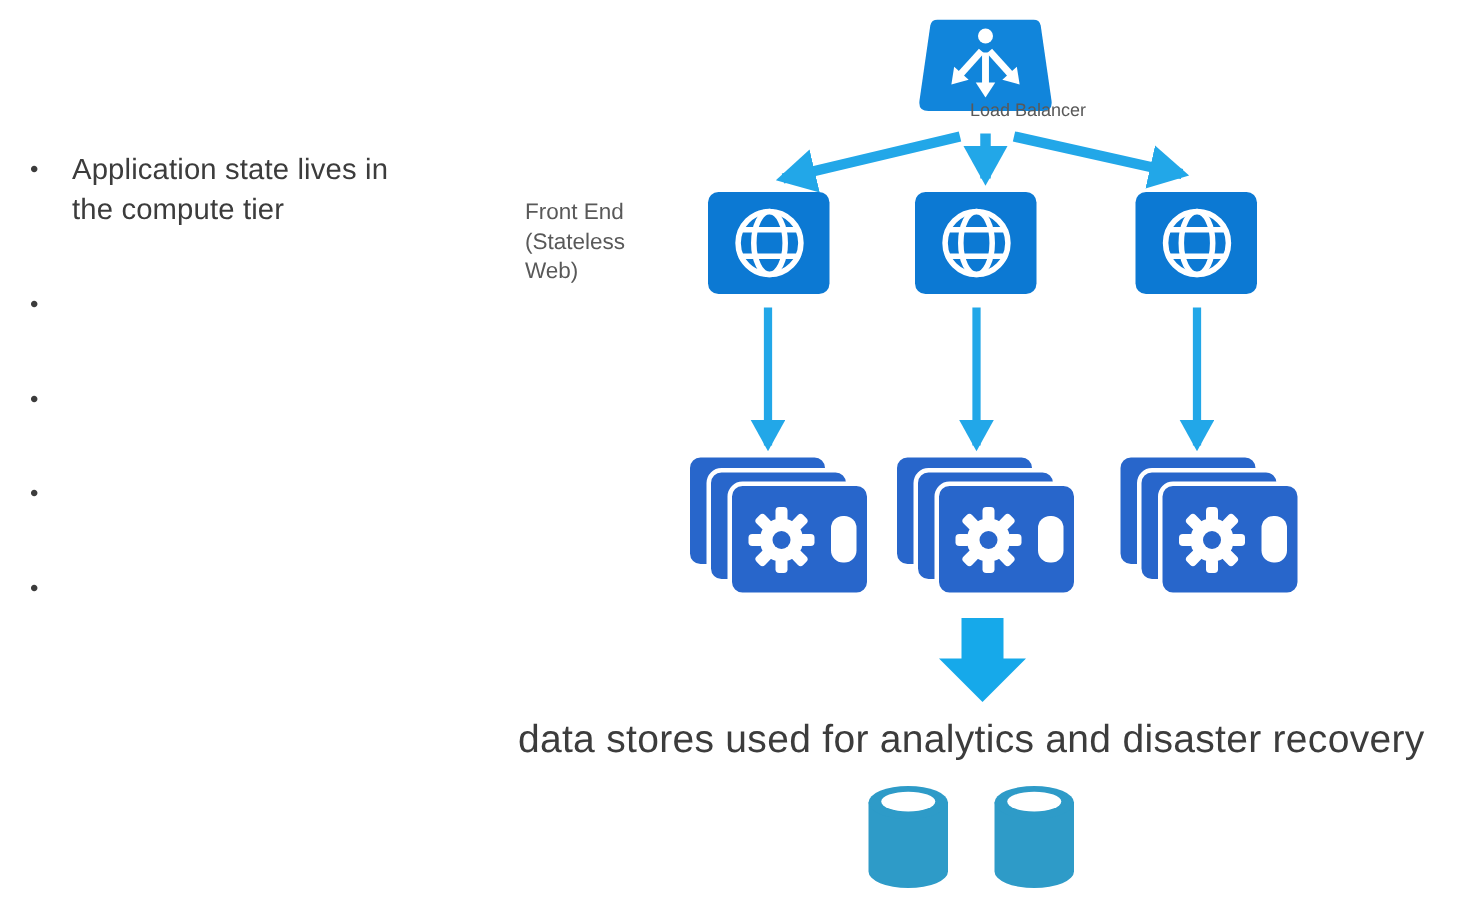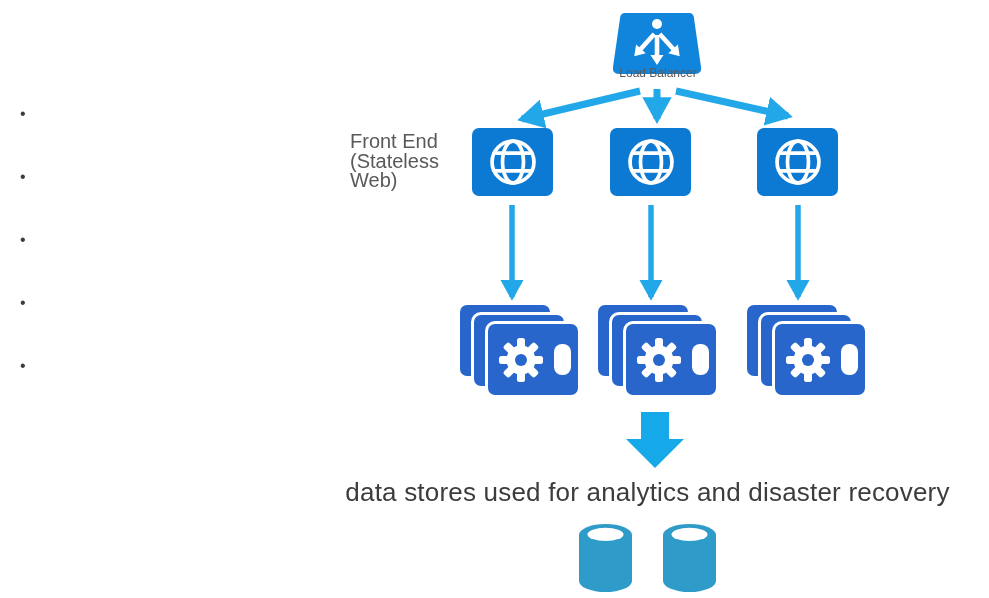--- a/index.html
+++ b/index.html
@@ -6,24 +6,24 @@
   .stage{
     position:relative;width:989px;height:598px;background:#ffffff;
     font-family:"Liberation Sans",sans-serif;overflow:hidden;
   }
   
   .bullets{position:absolute;left:20px;top:100px;width:335px;color:#3c3c3c;}
   .bullet-item{display:flex;margin-bottom:36px;}
   .bullet-dot{flex:none;width:28px;font-size:16px;line-height:27px;color:#3c3c3c;}
   .bullet-text{font-size:19.5px;line-height:27px;white-space:pre-line;letter-spacing:.1px;}
   
-  .tier-label{position:absolute;color:#595959;font-size:20px;line-height:19.5px;white-space:pre-line;}
+  .tier-label{position:absolute;color:#595959;font-size:15px;line-height:19.5px;white-space:pre-line;}
   .fe-label{left:350px;top:132px;}
   .mt-label{left:348px;top:316px;}
-  .lb-label{position:absolute;left:592px;top:66px;width:132px;text-align:center;
+  .lb-label{position:absolute;left:592px;top:66px;width:132px;text-align:right;
             font-size:12px;color:#595959;}
   
   .lb-icon{position:absolute;left:612px;top:13px;width:90px;height:61px;}
   
   .fe-node{position:absolute;top:128px;width:81px;height:68px;background:#0c79d3;
            border-radius:7px;display:flex;align-items:center;justify-content:center;}
   .fe-1{left:472px;} .fe-2{left:610px;} .fe-3{left:757px;}
   
   .stack{position:absolute;top:302px;width:126px;height:97px;}
   .st-1{left:457px;} .st-2{left:595px;} .st-3{left:744px;}
@@ -41,20 +41,22 @@
   .overlay{position:absolute;left:0;top:0;width:989px;height:598px;pointer-events:none;}
 </style>
 </head>
 <body>
 
 <div class="stage">
 
   <div class="bullets">
     <div class="bullet-item">
       <span class="bullet-dot">•</span>
+      <span class="bullet-text">Application state lives in
+the compute tier</span>
     </div>
     <div class="bullet-item">
       <span class="bullet-dot">•</span>
     </div>
     <div class="bullet-item">
       <span class="bullet-dot">•</span>
     </div>
     <div class="bullet-item">
       <span class="bullet-dot">•</span>
     </div>

